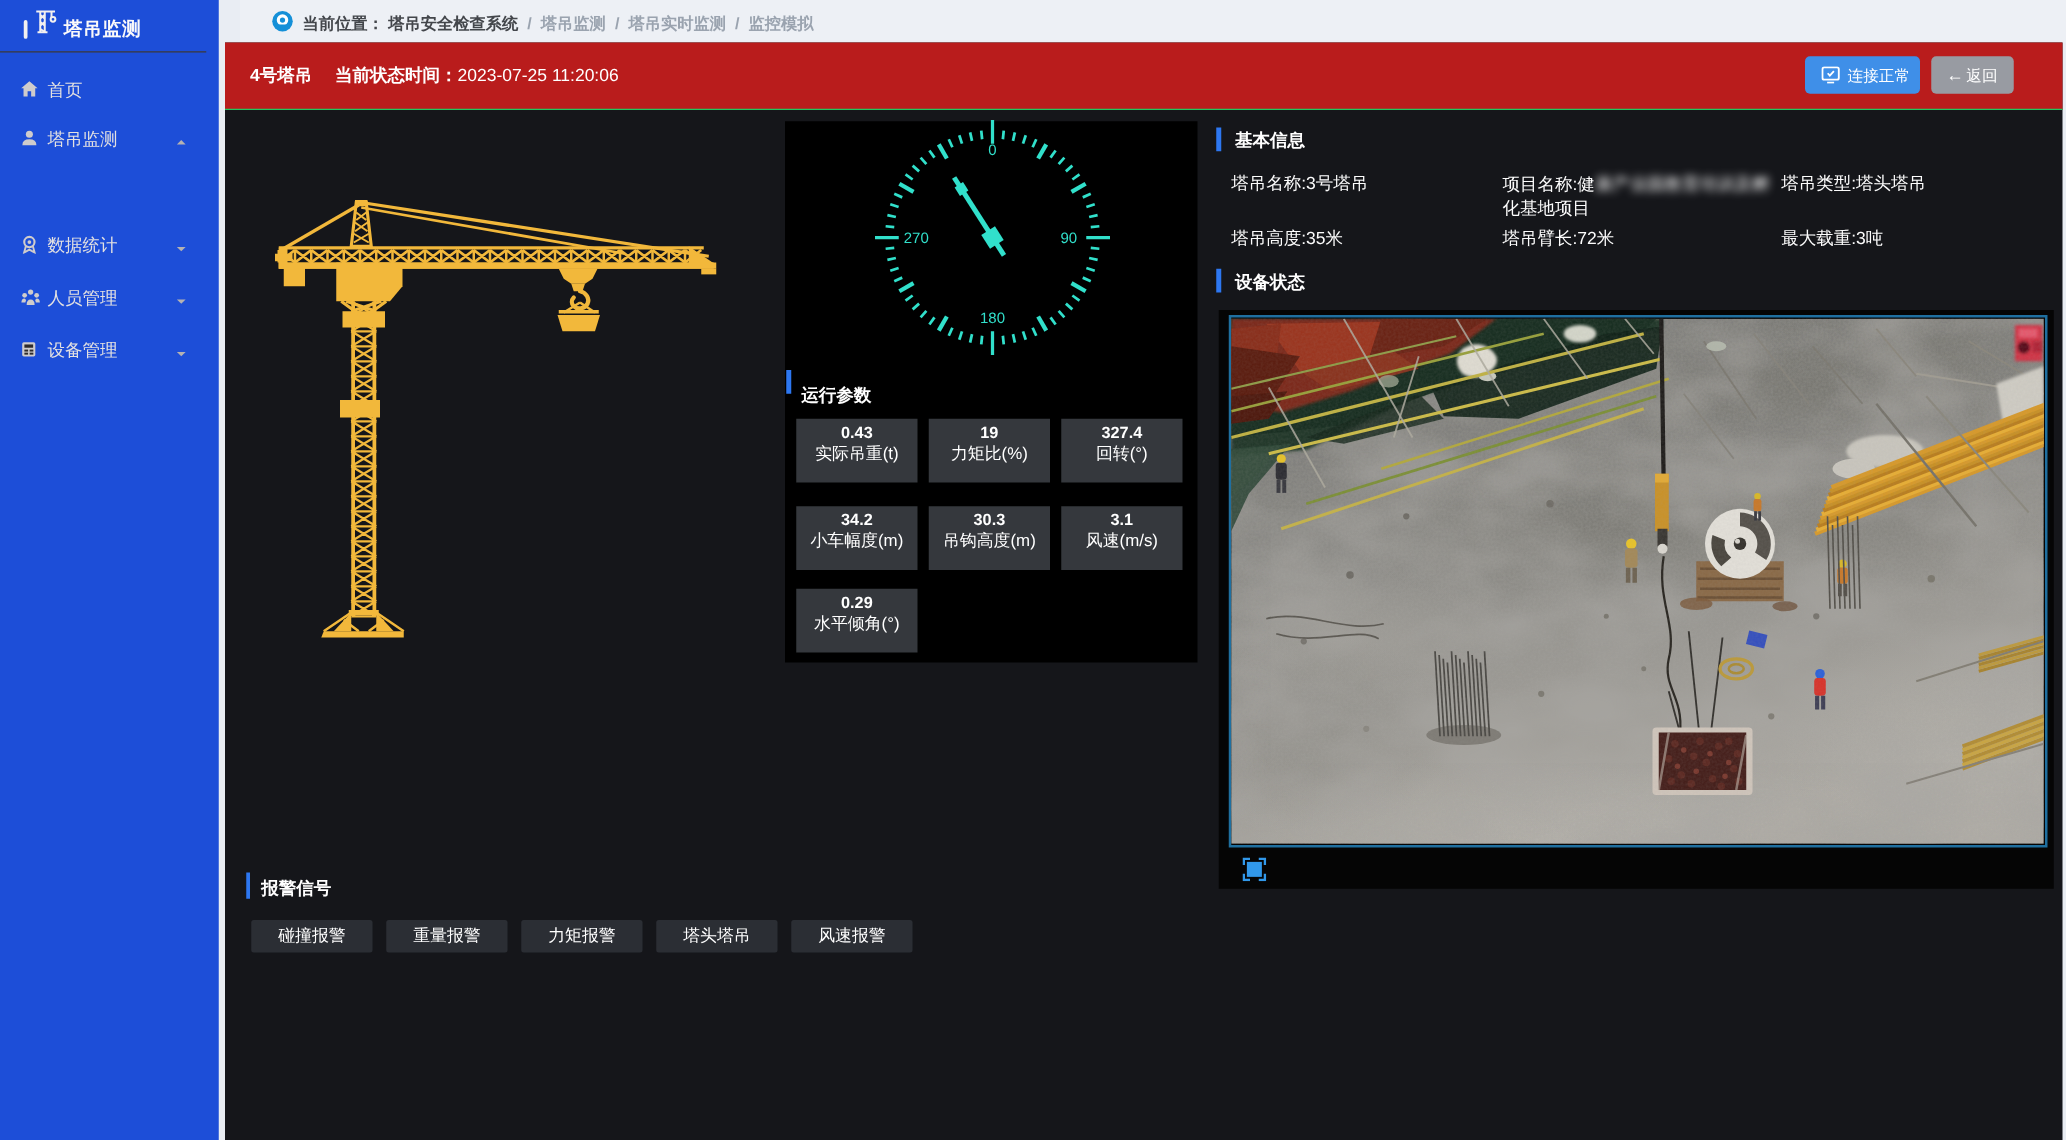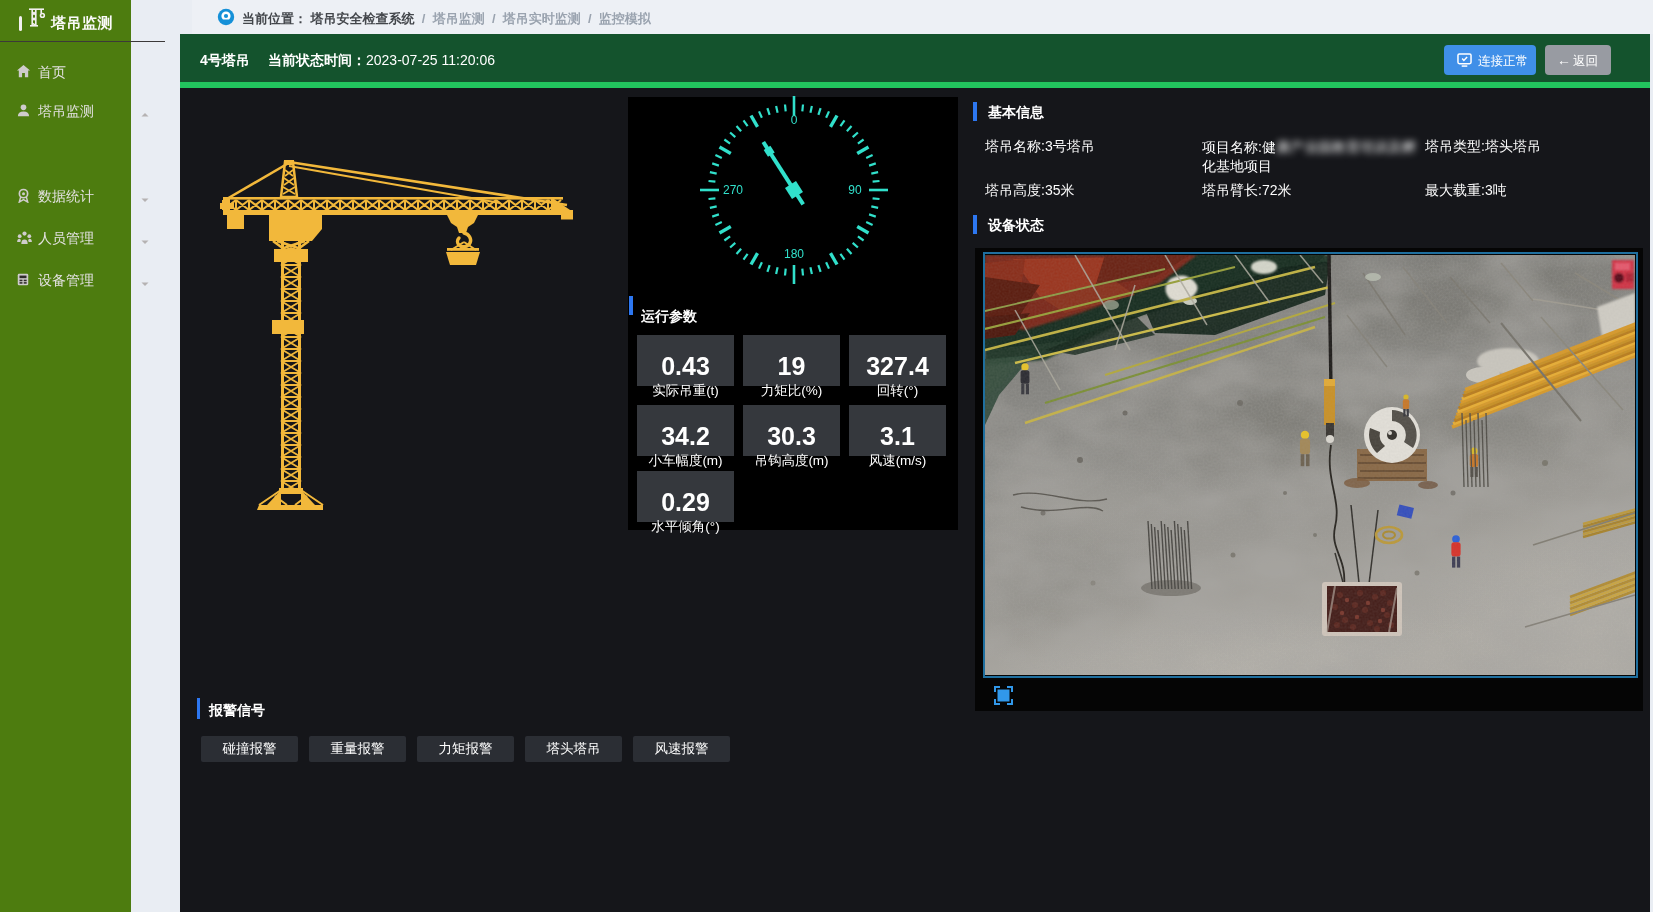--- a/index.html
+++ b/index.html
@@ -1,31 +1,31 @@
 <!DOCTYPE html>
 <html><head><meta charset="utf-8">
 <style>
 * { margin:0; padding:0; box-sizing:border-box; }
 html,body { width:1653px; height:912px; overflow:hidden; background:#e9edf3;
   font-family:"Liberation Sans",sans-serif; }
-#sidebar { position:absolute; left:0; top:0; width:131px; height:912px; background:#4d7c0f; z-index:5;}
+#sidebar { position:absolute; left:0; top:0; width:175px; height:912px; background:#1d4ed8; z-index:5;}
 .sep { position:absolute; left:0; top:41px; width:165px; height:1px; background:#3c3939; }
 .mi { position:absolute; left:0; width:165px; height:40px; }
 .mic { position:absolute; left:16px; top:13px; }
 .mit { position:absolute; left:38px; top:13px; font-size:14px; color:#e3e1e1; white-space:nowrap; }
 .mar { position:absolute; right:15px; top:16px; }
 .sub { background:#292626; }
 #crumb { position:absolute; left:165px; top:0; width:1488px; height:34px; background:#edf0f5;margin-left:27px; }
 #main { position:absolute; left:180px; top:34px; width:1470px; height:878px; background:#15161a; }
-#header { position:absolute; left:180px; top:34px; width:1470px; height:54px; background:#14532d; border-bottom:6px solid #22c55e; }
+#header { position:absolute; left:180px; top:34px; width:1470px; height:54px; background:#b91c1c; border-bottom:1px solid #22c55e; }
 .bar { position:absolute; width:4px; background:#2d77f1; }
 .stitle { position:absolute; color:#fff; font-size:14px; font-weight:bold; white-space:nowrap; }
 #gauge { position:absolute; left:628px; top:97px; width:330px; height:433px; background:#000; }
 .tile { position:absolute; width:97px; height:51px; background:#35383d; text-align:center; color:#fff; }
-.tv { font-size:25px; font-weight:bold; margin-top:17px; }
+.tv { font-size:13px; font-weight:bold; margin-top:3px; }
 .tl { font-size:13.5px; margin-top:1px; }
 .info { position:absolute; color:#fdfdfd; font-size:14px; white-space:nowrap; }
 .abtn { position:absolute; top:736px; width:97px; height:26px; background:#2b2e34; border-radius:2px;
    color:#fff; font-size:13.5px; text-align:center; line-height:26px; }
 </style></head>
 <body>
 <div id="crumb">
   <div style="position:absolute;left:25px;top:8px"><svg width="18" height="18" viewBox="0 0 18 18">
         <circle cx="9" cy="9" r="8.2" fill="#1590d8"></circle>
         <circle cx="9" cy="8" r="4.6" fill="#fff"></circle>

